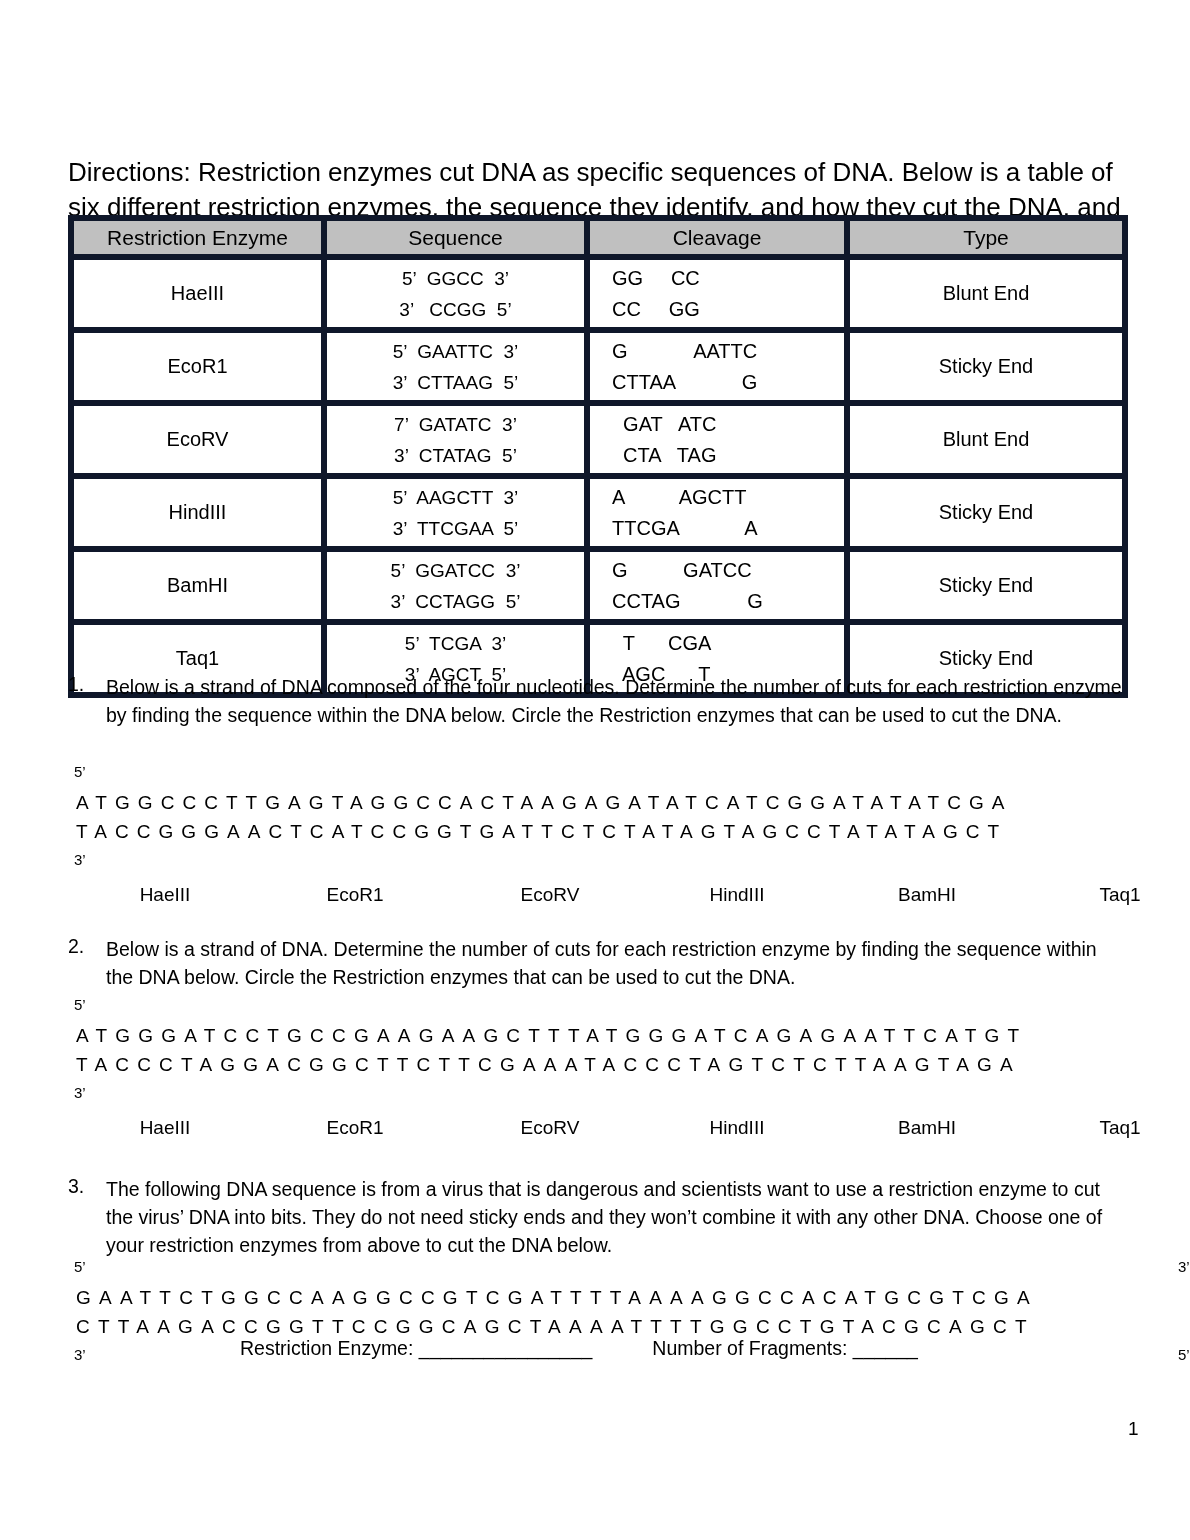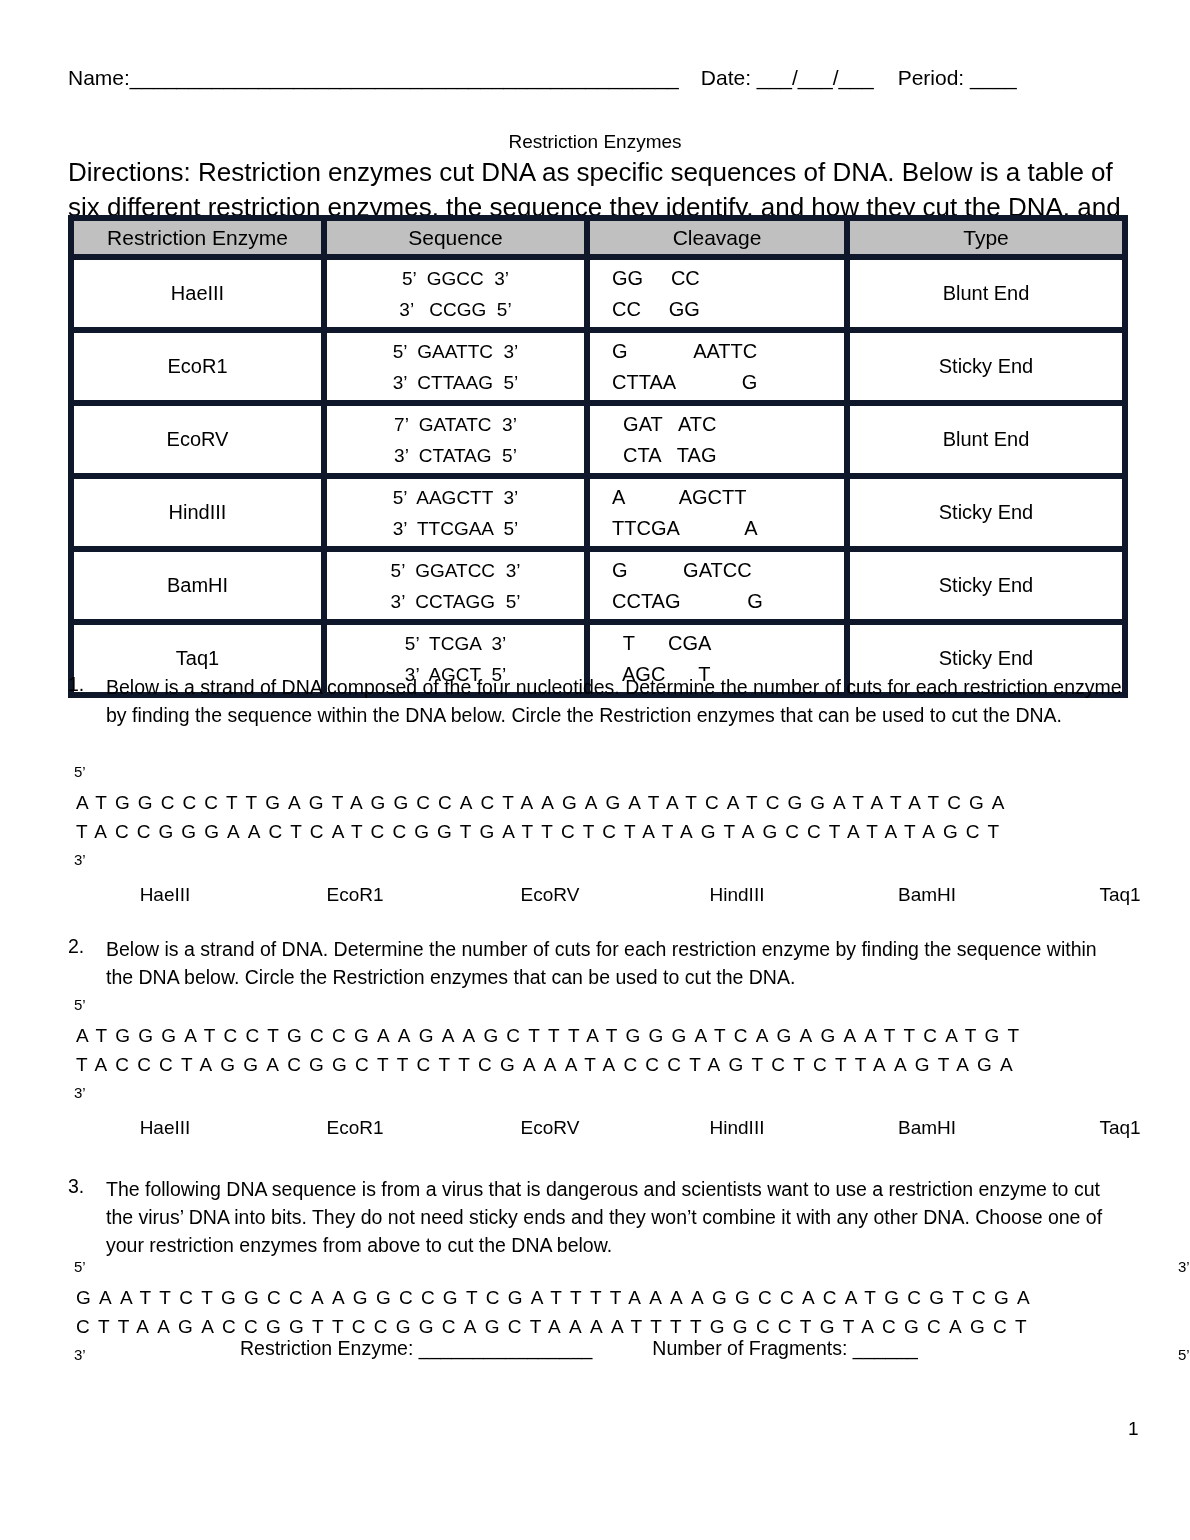--- a/index.html
+++ b/index.html
@@ -150,25 +150,21 @@
     top: 1418px;
     left: 1128px;
     font-size: 19px;
   }
 </style>
 </head>
 <body>
 
 <div class="page">
 
-  <div class="header-line">
-    <span class="seg">Name:</span><span class="seg">_______________________________________________</span><span class="gap-a"></span><span class="seg">Date:</span> <span class="seg">___/___/___</span><span class="gap-b"></span><span class="seg">Period:</span> <span class="seg">____</span>
-  </div>
-
-  <div class="title-line title-2">Restriction Enzymes</div>
+
 
   <div class="directions">Directions: Restriction enzymes cut DNA as specific sequences of DNA. Below is a table of six different restriction enzymes, the sequence they identify, and how they cut the DNA, and what type of cut it is.</div>
 
   <table class="enz">
     <colgroup>
         <col class="c1">
         <col class="c2">
         <col class="c3">
         <col class="c4">
       </colgroup>

